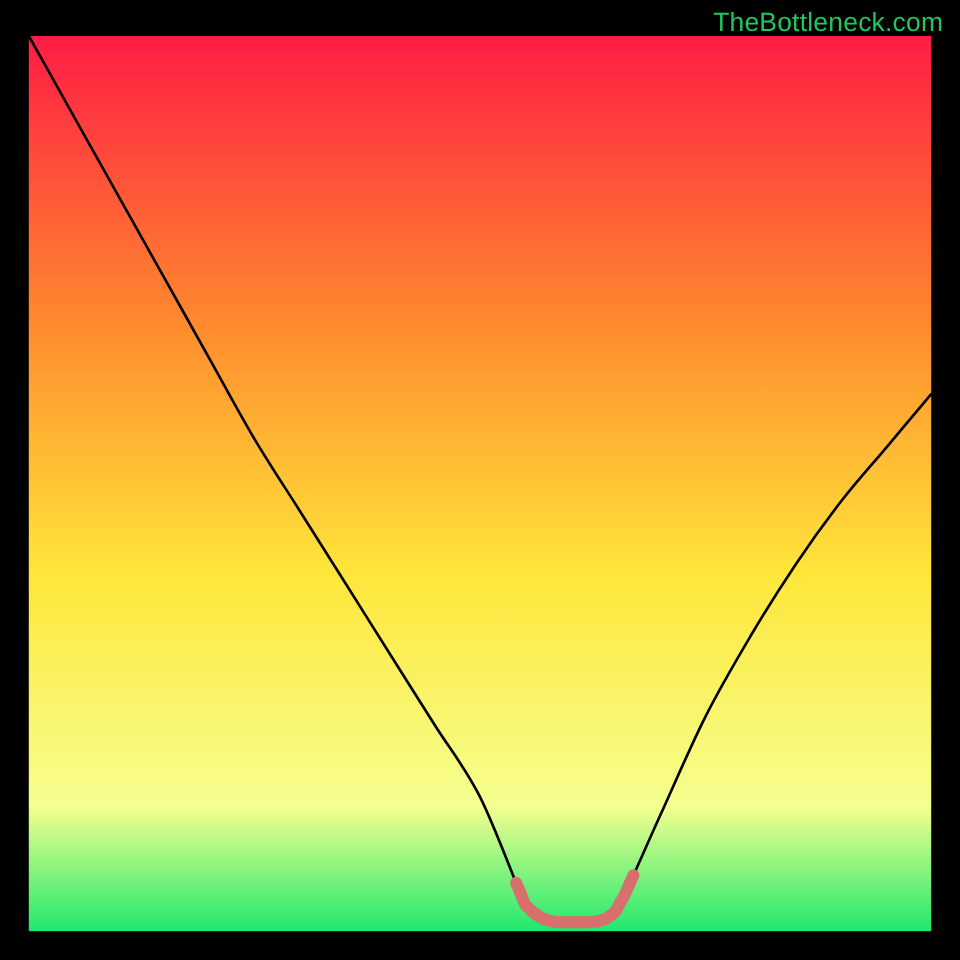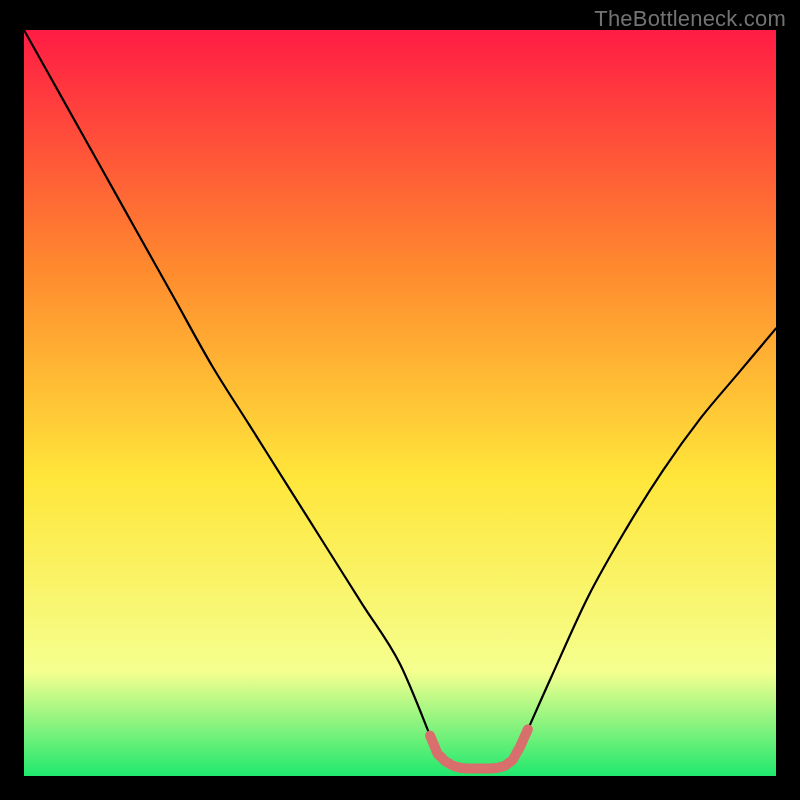--- a/index.html
+++ b/index.html
@@ -13,21 +13,21 @@
   }
   .canvas-wrap {
     position: relative;
     width: 800px;
     height: 800px;
   }
   .watermark {
     position: absolute;
     top: 6px;
     right: 14px;
-    color: #737373;
+    color: #22c55e;
     font-size: 22px;
     font-weight: 500;
     z-index: 5;
     letter-spacing: 0.2px;
   }
   svg.chart {
     position: absolute;
     top: 0;
     left: 0;
     width: 800px;

